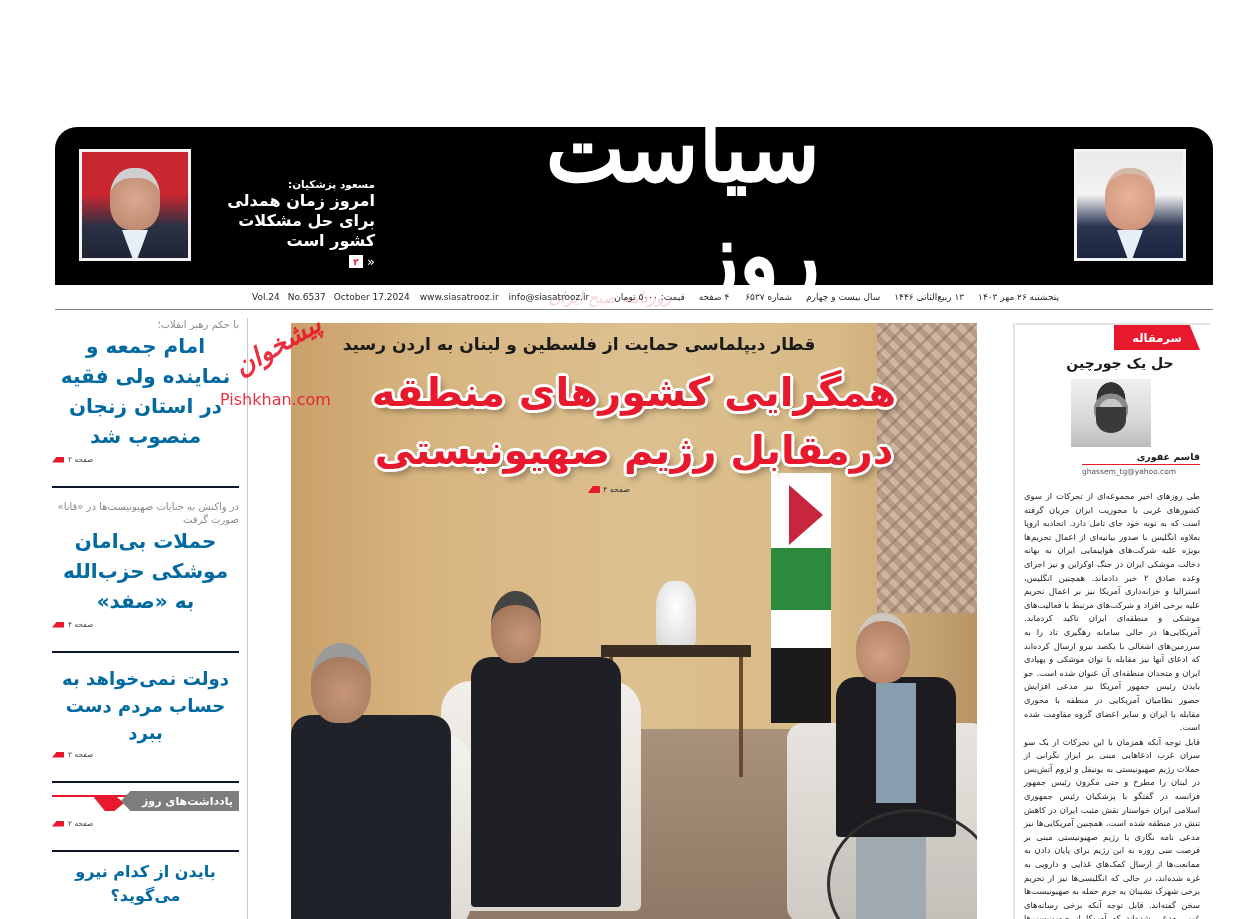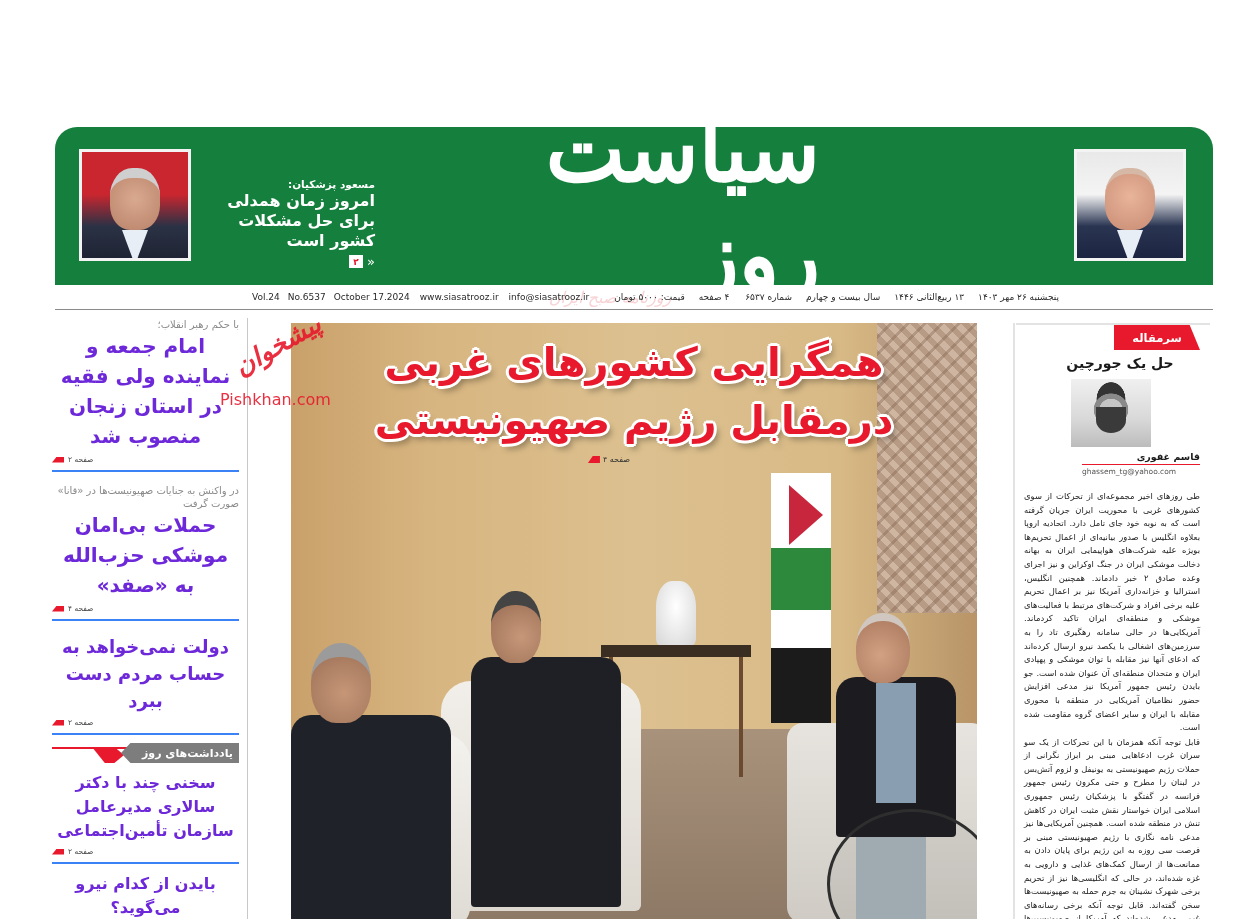--- a/index.html
+++ b/index.html
@@ -2,21 +2,21 @@
 <html><head>
 <meta charset="utf-8">
 <style>
   * { box-sizing: border-box; margin: 0; padding: 0; }
   html, body { width: 1250px; height: 919px; overflow: hidden; background: #ffffff; }
   body { font-family: "DejaVu Sans", sans-serif; position: relative; color: #1a1a1a; }
 
   
   .masthead {
     position: absolute; left: 55px; top: 127px; width: 1158px; height: 158px;
-    background: #15803d; border-radius: 22px 22px 0 0;
+    background: #000000; border-radius: 22px 22px 0 0;
   }
   .mh-photo {
     position: absolute; top: 22px; width: 112px; height: 112px;
     border: 3px solid #f3f3f3; overflow: hidden;
   }
   .mh-photo.left { left: 24px; background: linear-gradient(180deg, #c9262f 0%, #c9262f 40%, #2b3245 70%, #1e2433 100%); }
   .mh-photo.right { right: 27px; background: linear-gradient(180deg, #e9e9e9 0%, #f4f4f4 40%, #2a3552 70%, #1b2440 100%); }
   .face {
     position: absolute; left: 50%; top: 16px; transform: translateX(-50%);
     width: 50px; height: 62px; border-radius: 45% 45% 40% 40%;
@@ -48,23 +48,23 @@
     position: absolute; left: 242px; top: 289px; width: 782px; height: 16px;
     display: flex; align-items: center; font-size: 9px; color: #2a2a2a; white-space: nowrap;
   }
   .ds-bar { width: 2px; height: 13px; background: #e8192c; margin: 0 5px; }
   .ds-dot { display: inline-block; width: 5px; height: 5px; border-radius: 50%; background: #e8192c; margin: 0 4px; vertical-align: middle; }
   .ds-fa { direction: rtl; margin-left: 6px; }
   .rule-top { position: absolute; left: 55px; top: 309px; width: 1158px; height: 1px; background: #8a8a8a; }
 
   
   .leftcol { position: absolute; left: 52px; top: 318px; width: 187px; direction: rtl; }
-  .lc-story { border-bottom: 2px solid #3b82f6; padding-bottom: 6px; margin-bottom: 8px; }
+  .lc-story { border-bottom: 2px solid #0f172a; padding-bottom: 22px; margin-bottom: 8px; }
   .lc-kicker { font-size: 10px; color: #8a8a8a; line-height: 13px; text-align: right; }
-  .lc-title { font-weight: bold; color: #6d28d9; text-align: center; }
+  .lc-title { font-weight: bold; color: #0369a1; text-align: center; }
   .lc-title.big { font-size: 20px; line-height: 30px; }
   .lc-title.med { font-size: 18px; line-height: 27px; }
   .lc-title.sm { font-size: 16px; line-height: 24px; }
   .lc-page { display: flex; align-items: center; justify-content: flex-end; gap: 4px; margin-top: 4px; }
   .lc-page-label { font-size: 7.5px; color: #444; direction: rtl; }
   .lc-page-mark { width: 12px; height: 6px; background: #e8192c; clip-path: polygon(0 100%, 40% 0, 100% 0, 100% 100%); }
   .section-bar { position: relative; height: 20px; margin: 4px 0 8px; direction: ltr; }
   .section-bar .line { position: absolute; left: 0; top: 4px; width: 80px; height: 2px; background: #e8192c; }
   .section-bar .red { position: absolute; left: 40px; top: 4px; width: 32px; height: 16px; background: #e8192c; clip-path: polygon(0 0, 70% 0, 100% 50%, 70% 100%, 40% 100%); }
   .section-bar .grey { position: absolute; right: 0; top: 0; width: 118px; height: 20px; background: #7d7d7d; color: #fff; font-size: 11px; font-weight: bold; display: flex; align-items: center; justify-content: flex-start; padding-right: 6px; direction: rtl; clip-path: polygon(8% 0, 100% 0, 100% 100%, 8% 100%, 0 50%); }
@@ -216,21 +216,20 @@
     </div>
   </div>
 
   <div class="section-bar">
     <span class="line"></span>
     <span class="red"></span>
     <span class="grey">یادداشت‌های روز</span>
   </div>
 
   <div class="lc-story">
-    <div class="lc-title sm">سخنی چند با دکتر سالاری مدیرعامل سازمان تأمین‌اجتماعی</div>
     <div class="lc-page">
       <span class="lc-page-label">صفحه ۲</span>
       <span class="lc-page-mark"></span>
     </div>
   </div>
   <div class="lc-story">
     <div class="lc-title sm">بایدن از کدام نیرو می‌گوید؟</div>
 
   </div>
 </div>
@@ -256,21 +255,22 @@
   </div>
   <div class="person p3">
     <div class="legs"></div>
     <div class="body"></div>
     <div class="shirt"></div>
     <div class="head"></div>
   </div>
   <div class="mp-glass-table"></div>
 
   <div class="headline-block">
-    <div class="hl-main">همگرایی کشورهای غربی</div>
+    <div class="hl-kicker">قطار دیپلماسی حمایت از فلسطین و لبنان به اردن رسید</div>
+    <div class="hl-main">همگرایی کشورهای منطقه</div>
     <div class="hl-main" style="margin-top:0">درمقابل رژیم صهیونیستی</div>
     <div class="hl-page">
       <span class="hl-page-label">صفحه ۴</span>
       <span class="hl-page-mark"></span>
     </div>
   </div>
 </div>
 
 <div class="watermark">
   <span class="wm-fa">پیشخوان</span>

